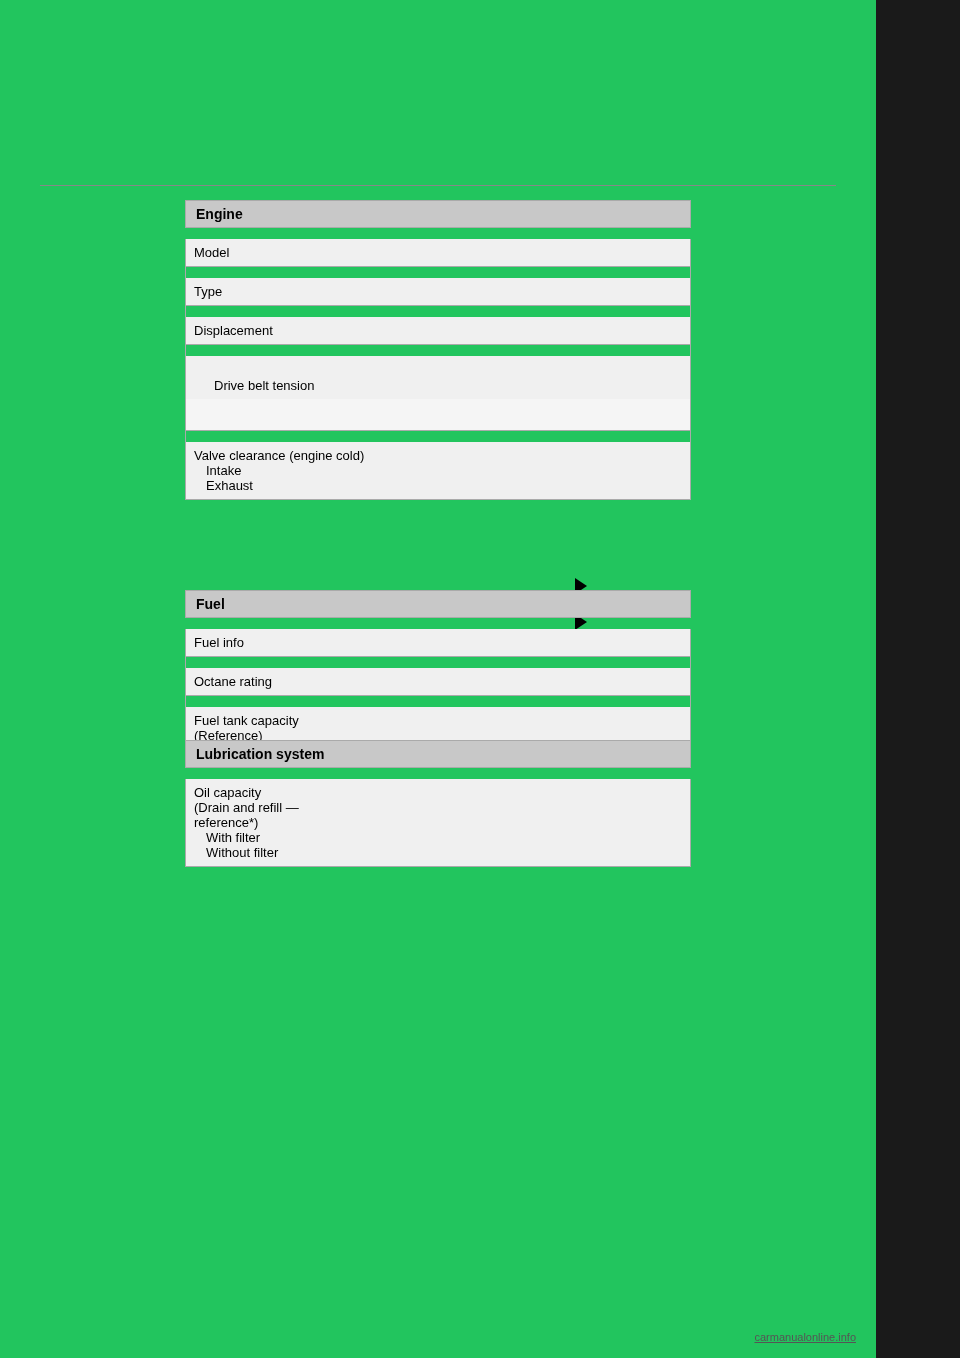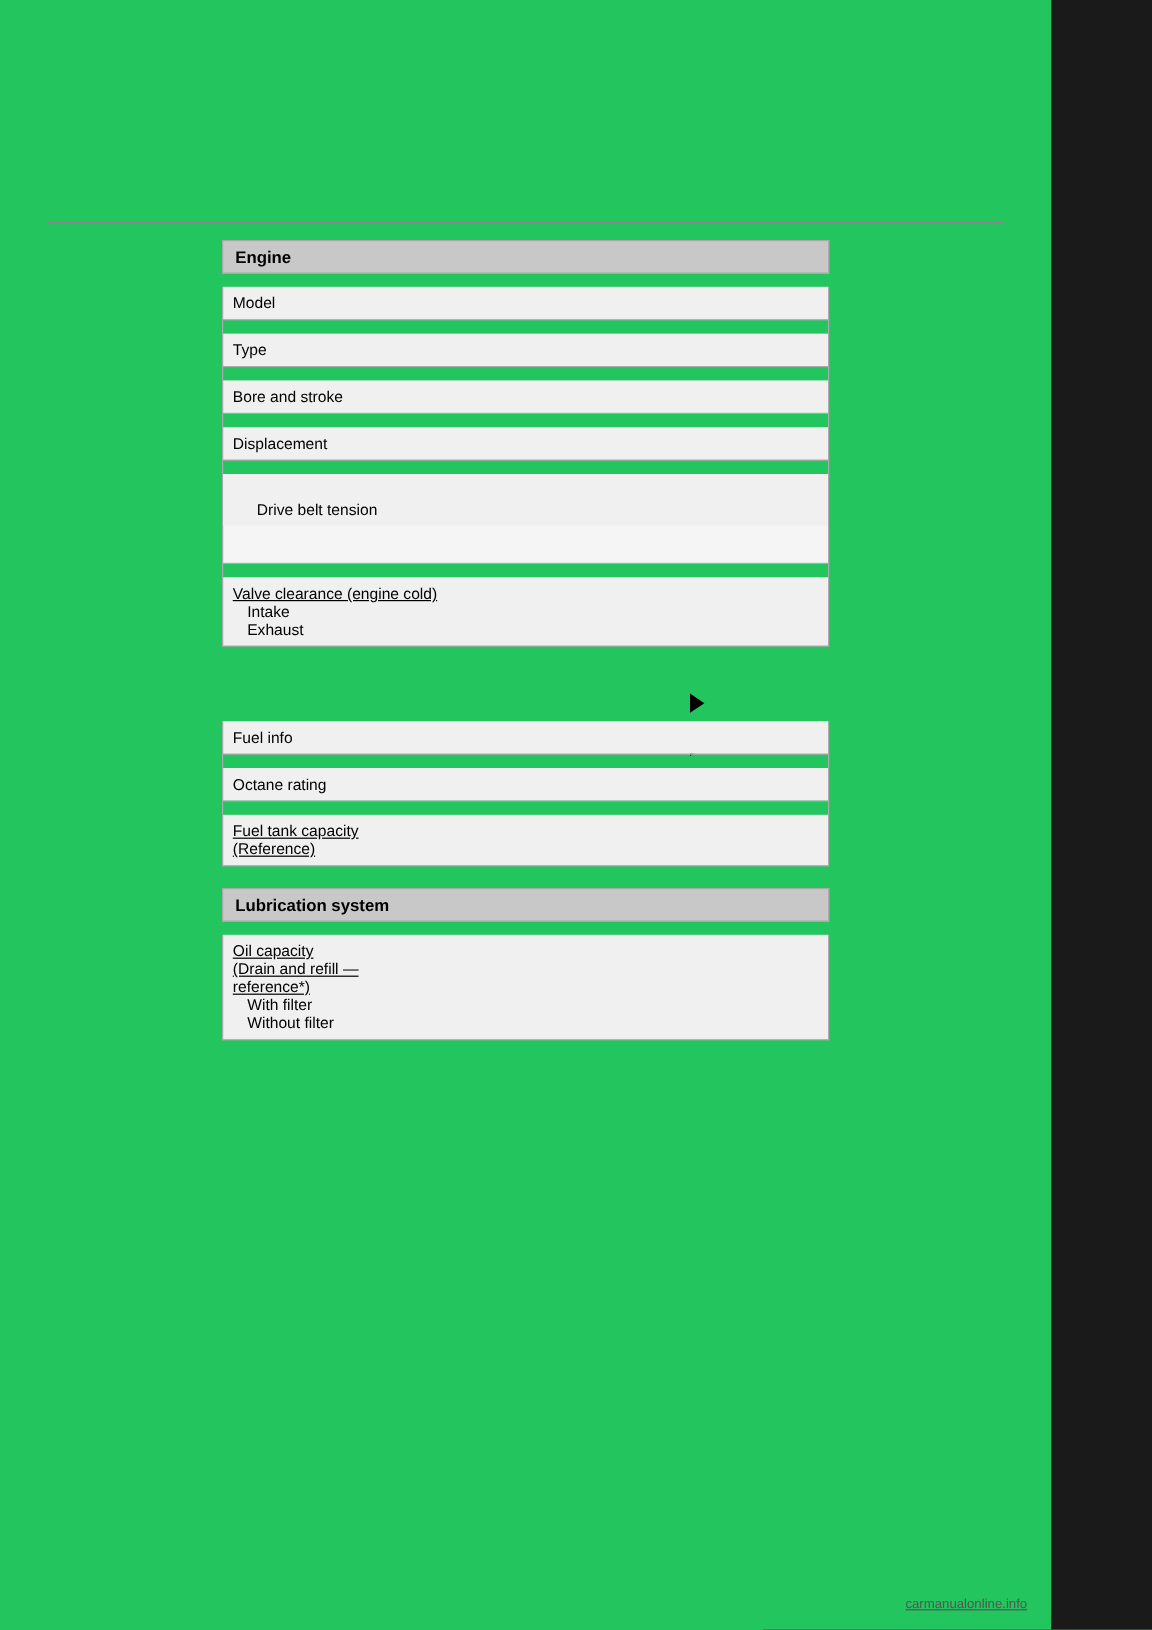--- a/index.html
+++ b/index.html
@@ -68,21 +68,20 @@
     }
 
     .table-row {
       display: flex;
       border-bottom: 1px solid #aaa;
       background-color: #f5f5f5;
     }
 
     .table-row:last-child {
       border-bottom: none;
-      text-decoration: underline;
     }
 
     .table-cell {
       padding: 6px 8px;
       font-size: 13px;
       color: #000;
       flex: 1;
       border-right: 1px solid #aaa;
       background-color: #f5f5f5;
     }
@@ -146,23 +145,20 @@
     <div class="table-container single-col-table">
 
       <div class="table-row">
         <div class="table-cell label-cell">Model</div>
       </div>
 
       <div class="table-row">
         <div class="table-cell label-cell">Type</div>
       </div>
 
-      <div class="table-row">
-        <div class="table-cell label-cell">Bore and stroke</div>
-      </div>
 
       <div class="table-row">
         <div class="table-cell label-cell">Displacement</div>
       </div>
 
       <div class="table-row" style="height: 75px; align-items: flex-start;">
         <div class="table-cell label-cell" style="padding-top: 22px; padding-left: 28px;">Drive belt tension</div>
       </div>
 
       <div class="table-row">
@@ -175,20 +171,21 @@
 
     </div>
 
     <div class="drive-belt-arrows">
       <div class="arrow-right"></div>
       <div class="arrow-right"></div>
     </div>
   </div>
 
   <div class="section section-fuel">
+    <div class="section-header">Fuel</div>
     <div class="table-container single-col-table">
 
       <div class="table-row">
         <div class="table-cell label-cell">Fuel info</div>
       </div>
 
       <div class="table-row">
         <div class="table-cell label-cell">Octane rating</div>
       </div>
 

